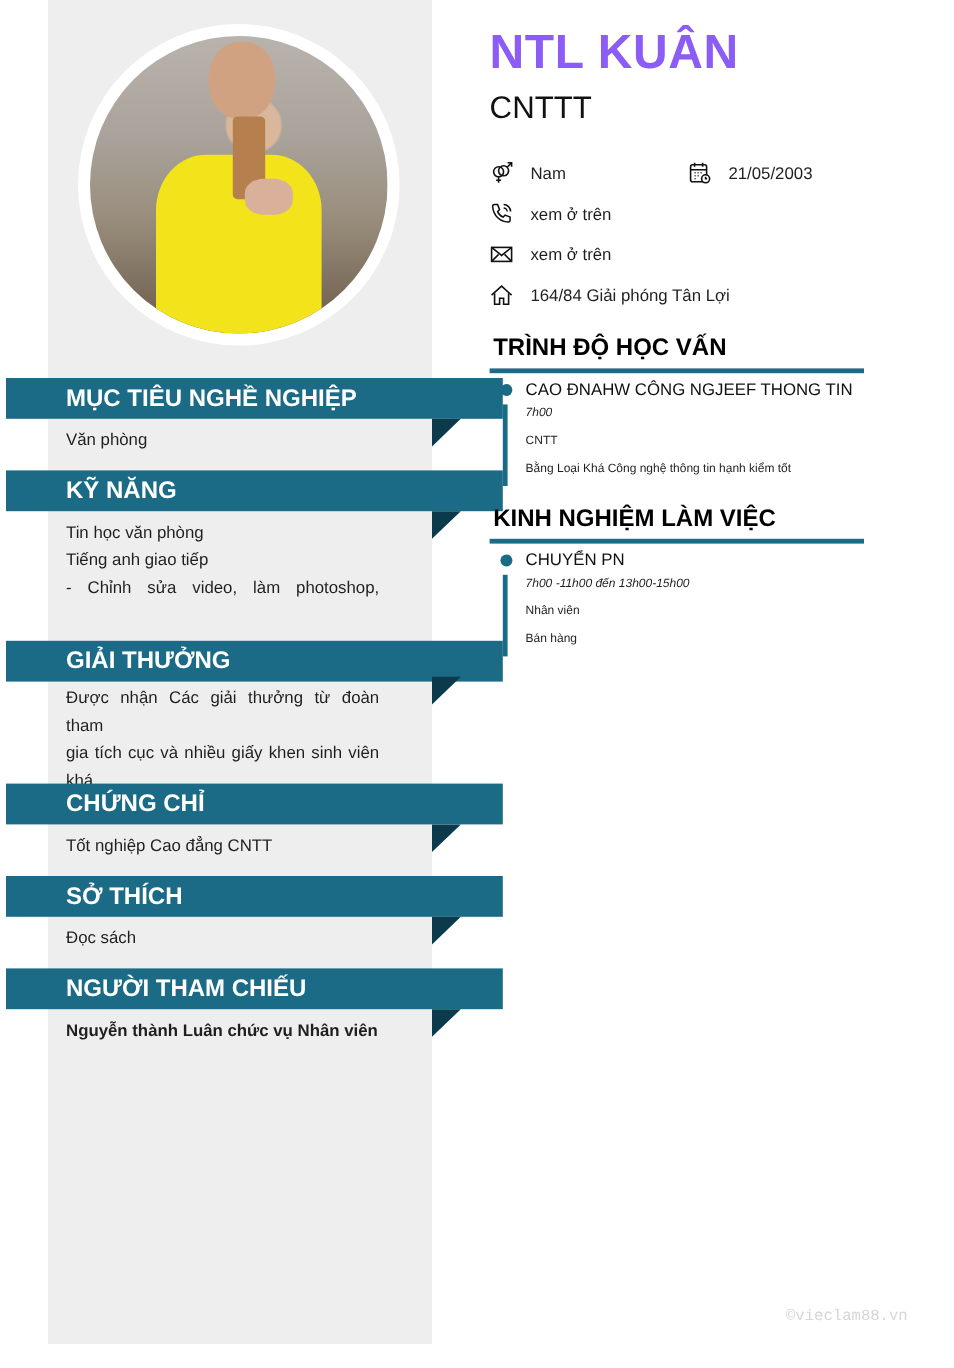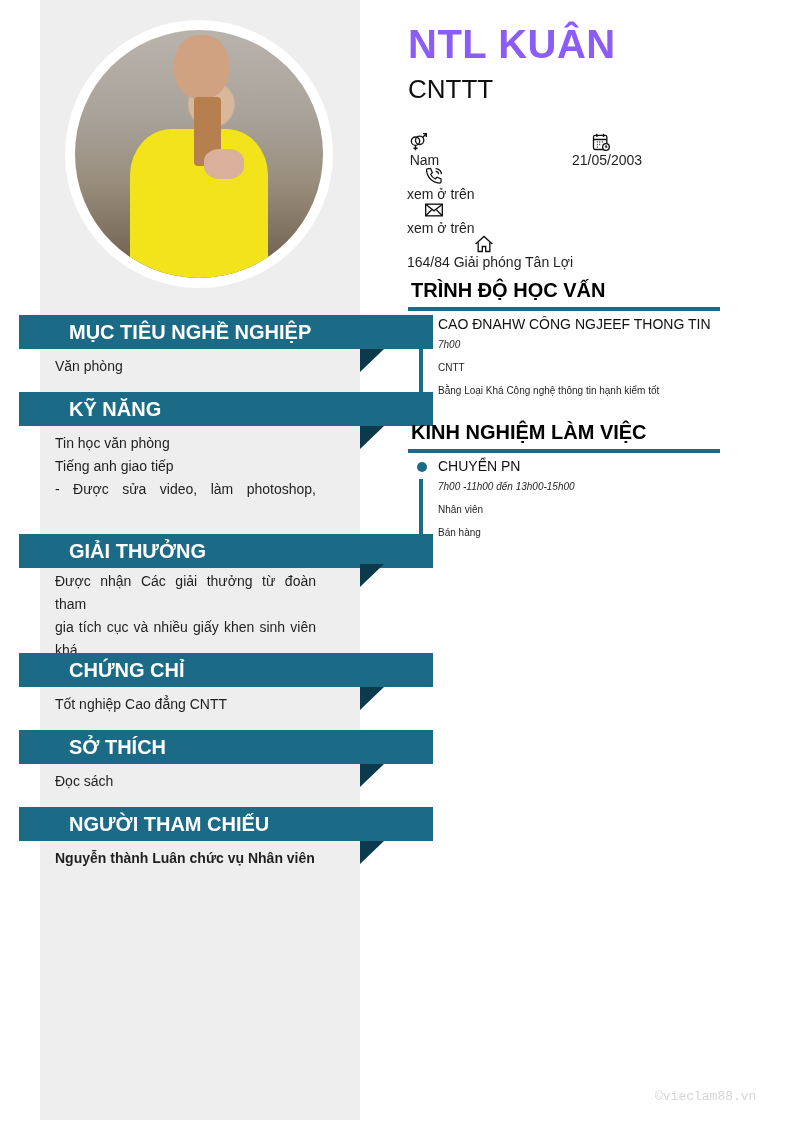--- a/index.html
+++ b/index.html
@@ -10,30 +10,30 @@
 
   .avatar-ring { position: absolute; left: 65px; top: 20px; width: 268px; height: 268px; border-radius: 50%; background: #ffffff; }
   .avatar { position: absolute; left: 75px; top: 30px; width: 248px; height: 248px; border-radius: 50%; overflow: hidden;
     background: radial-gradient(circle at 55% 30%, #d9b79a 0 10%, transparent 11%),
                 linear-gradient(180deg, #b9b3ad 0%, #a9a29a 35%, #9a8f7e 60%, #6b5a48 100%); }
   .avatar .shirt { position: absolute; left: 22%; top: 40%; width: 56%; height: 62%; background: #f2e31b; border-radius: 30% 30% 10% 10%; }
   .avatar .phone { position: absolute; left: 48%; top: 27%; width: 11%; height: 28%; background: #b57f4e; border-radius: 4px; }
   .avatar .head { position: absolute; left: 40%; top: 2%; width: 22%; height: 26%; background: #d1a282; border-radius: 45%; }
   .avatar .hand { position: absolute; left: 52%; top: 48%; width: 16%; height: 12%; background: #d9b09a; border-radius: 40%; }
   .banner { position: absolute; left: 5px; width: 414px; height: 34px; background: #1b6b87; color: #ffffff;
-    font-size: 20px; font-weight: bold; line-height: 34px; padding-left: 50px; margin-left: 14px; }
+    font-size: 20px; font-weight: bold; line-height: 34px; padding-left: 50px; }
   .fold { position: absolute; left: 360px; width: 0; height: 0; border-top: 23px solid #0b3a4c; border-right: 24px solid transparent; }
   .sec-body { position: absolute; left: 55px; width: 261px; font-size: 14px; line-height: 23px; color: #1f1f1f; text-align: justify; }
   .sec-body div { white-space: normal; }
   .justify-last { text-align-last: justify; }
 
   .name { position: absolute; left: 408px; top: 22px; font-size: 40px; font-weight: bold; color: #8b5cf6; letter-spacing: 0.5px; }
   .role { position: absolute; left: 408px; top: 74px; font-size: 26px; color: #111; }
 
-  .info-row { position: absolute; font-size: 14px; color: #1f1f1f; display: flex; align-items: center; height: 24px; flex-direction: column; }
+  .info-row { position: absolute; font-size: 14px; color: #1f1f1f; display: flex; align-items: center; height: 24px; }
   .info-row .ico { width: 22px; height: 22px; margin-right: 13px; display: inline-flex; align-items: center; justify-content: center; }
   .info-row svg { width: 20px; height: 20px; }
 
   .rhead { position: absolute; left: 411px; font-size: 20px; font-weight: bold; color: #000; }
   .rline { position: absolute; left: 408px; width: 312px; height: 4px; background: #1b6b87; }
   .dot { position: absolute; left: 417px; width: 10px; height: 10px; border-radius: 50%; background: #1b6b87; }
   .vbar { position: absolute; left: 419px; width: 4px; background: #1b6b87; }
   .item-title { position: absolute; left: 438px; font-size: 14px; font-weight: normal; color: #111; }
   .item-line { position: absolute; left: 438px; font-size: 10px; color: #1f1f1f; }
   .italic { font-style: italic; }
@@ -60,21 +60,21 @@
     <div>Văn phòng</div>
   </div>
 </div>
 
 <div>
   <div class="banner" style="top:392px;">KỸ NĂNG</div>
   <div class="fold" style="top:426px;"></div>
   <div class="sec-body" style="top:432px;">
     <div>Tin học văn phòng</div>
     <div>Tiếng anh giao tiếp</div>
-    <div class="justify-last">- Được sửa video, làm photoshop,</div>
+    <div class="justify-last">- Chỉnh sửa video, làm photoshop,</div>
   </div>
 </div>
 
 <div>
   <div class="banner" style="top:534px;">GIẢI THƯỞNG</div>
   <div class="fold" style="top:564px;"></div>
   <div class="sec-body" style="top:570px;">
     <div class="justify-last">Được nhận Các giải thưởng từ đoàn tham</div>
     <div class="justify-last">gia tích cục và nhiều giấy khen sinh viên</div>
     <div>khá</div>

